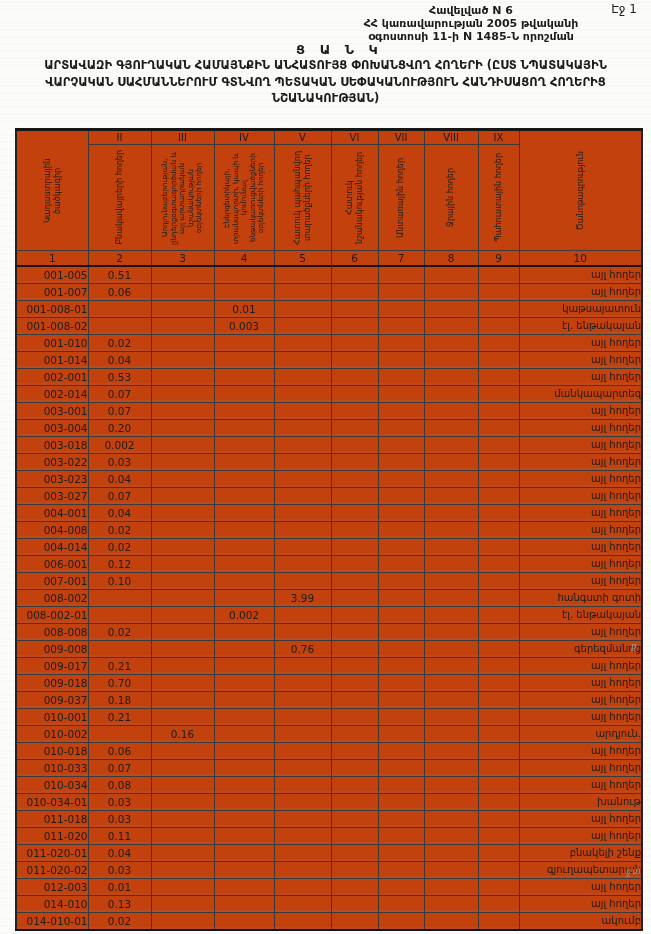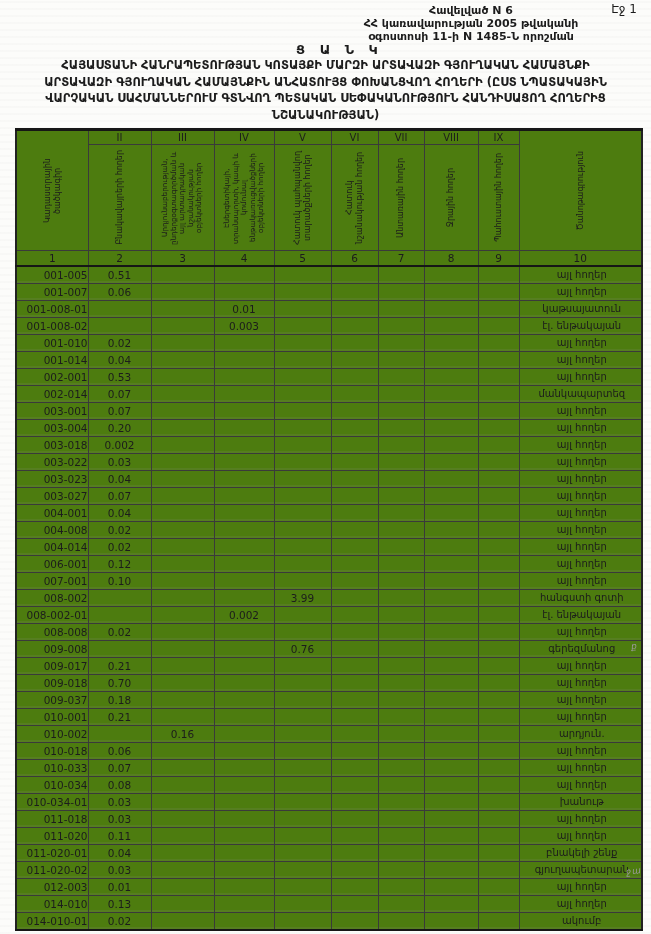--- a/index.html
+++ b/index.html
@@ -19,21 +19,21 @@
   .appendix{position:absolute;top:4px;left:308px;width:326px;text-align:center;
     font-size:11px;font-weight:bold;line-height:13px;}
   .list-label{position:absolute;top:42px;left:0;width:100%;text-align:center;
     font-size:13px;font-weight:bold;letter-spacing:5px;transform:translateX(14px);}
   .doc-title{position:absolute;top:57px;left:8px;width:635px;text-align:center;
     font-size:11.5px;font-weight:bold;line-height:16.5px;}
 
   table.land{
     position:absolute;left:15px;top:128px;width:626px;
     border-collapse:collapse;table-layout:fixed;
-    background:#4d7c0f;
+    background:#c2410c;
   }
   table.land, table.land th, table.land td{border:1px solid #3a3a3a;}
   table.land{border-top:3px solid #161616;border-left:2px solid #222;border-right:2px solid #222;border-bottom:2px solid #161616;}
   th,td{padding:0;font-weight:normal;overflow:hidden;white-space:nowrap;}
 
   thead .roman-row th{height:13px;font-size:10px;text-align:center;line-height:13px;}
   thead .vert-row th{height:105px;vertical-align:middle;}
   thead .num-row th{height:14px;font-size:10.5px;text-align:center;border-bottom:2px solid #161616;}
   th.spanhead{vertical-align:middle;}
 
@@ -42,42 +42,41 @@
     margin:0 auto;max-height:100px;
     font-size:8px;line-height:9.5px;white-space:normal;
     text-align:center;letter-spacing:0;
   }
   .vert.small{font-size:7.2px;line-height:8.6px;}
 
   tbody td{height:16px;font-size:10.5px;line-height:16px;
     box-shadow:inset 0 -2px 0 rgba(140,140,140,0.14);}
   tbody td.code{text-align:right;padding-left:3px;}
   tbody td.val{text-align:center;}
-  tbody td.note{text-align:center;padding-left:3px;font-size:10px;margin-left:44px;}
+  tbody td.note{text-align:right;padding-left:3px;font-size:10px;margin-left:44px;}
 
   .hand-mark{position:absolute;color:#9a9a9a;font-size:9px;font-style:italic;
     transform:rotate(-8deg);letter-spacing:1px;}
   .hand-mark.m1{top:641px;left:631px;}
   .hand-mark.m2{top:866px;left:626px;}
 </style>
 </head>
 <body>
 
 <div class="page-num">Էջ 1</div>
 
 <div class="appendix">
   <div>Հավելված N 6</div>
   <div>ՀՀ կառավարության 2005 թվականի</div>
   <div>օգոստոսի 11-ի N 1485-Ն որոշման</div>
 </div>
 
 <div class="list-label">Ց Ա Ն Կ</div>
 
 <div class="doc-title">
-  <div>ՀԱՅԱՍՏԱՆԻ ՀԱՆՐԱՊԵՏՈՒԹՅԱՆ ԿՈՏԱՅՔԻ ՄԱՐԶԻ ԱՐՏԱՎԱԶԻ ԳՅՈՒՂԱԿԱՆ ՀԱՄԱՅՆՔԻ</div>
   <div>ԱՐՏԱՎԱԶԻ ԳՅՈՒՂԱԿԱՆ ՀԱՄԱՅՆՔԻՆ ԱՆՀԱՏՈՒՅՑ ՓՈԽԱՆՑՎՈՂ ՀՈՂԵՐԻ (ԸՍՏ ՆՊԱՏԱԿԱՅԻՆ</div>
   <div>ՎԱՐՉԱԿԱՆ ՍԱՀՄԱՆՆԵՐՈՒՄ ԳՏՆՎՈՂ ՊԵՏԱԿԱՆ ՍԵՓԱԿԱՆՈՒԹՅՈՒՆ ՀԱՆԴԻՍԱՑՈՂ ՀՈՂԵՐԻՑ</div>
   <div>ՆՇԱՆԱԿՈՒԹՅԱՆ)</div>
 </div>
 
 <table class="land">
   <colgroup>
     <col style="width:72px">
       <col style="width:63px">
       <col style="width:63px">

